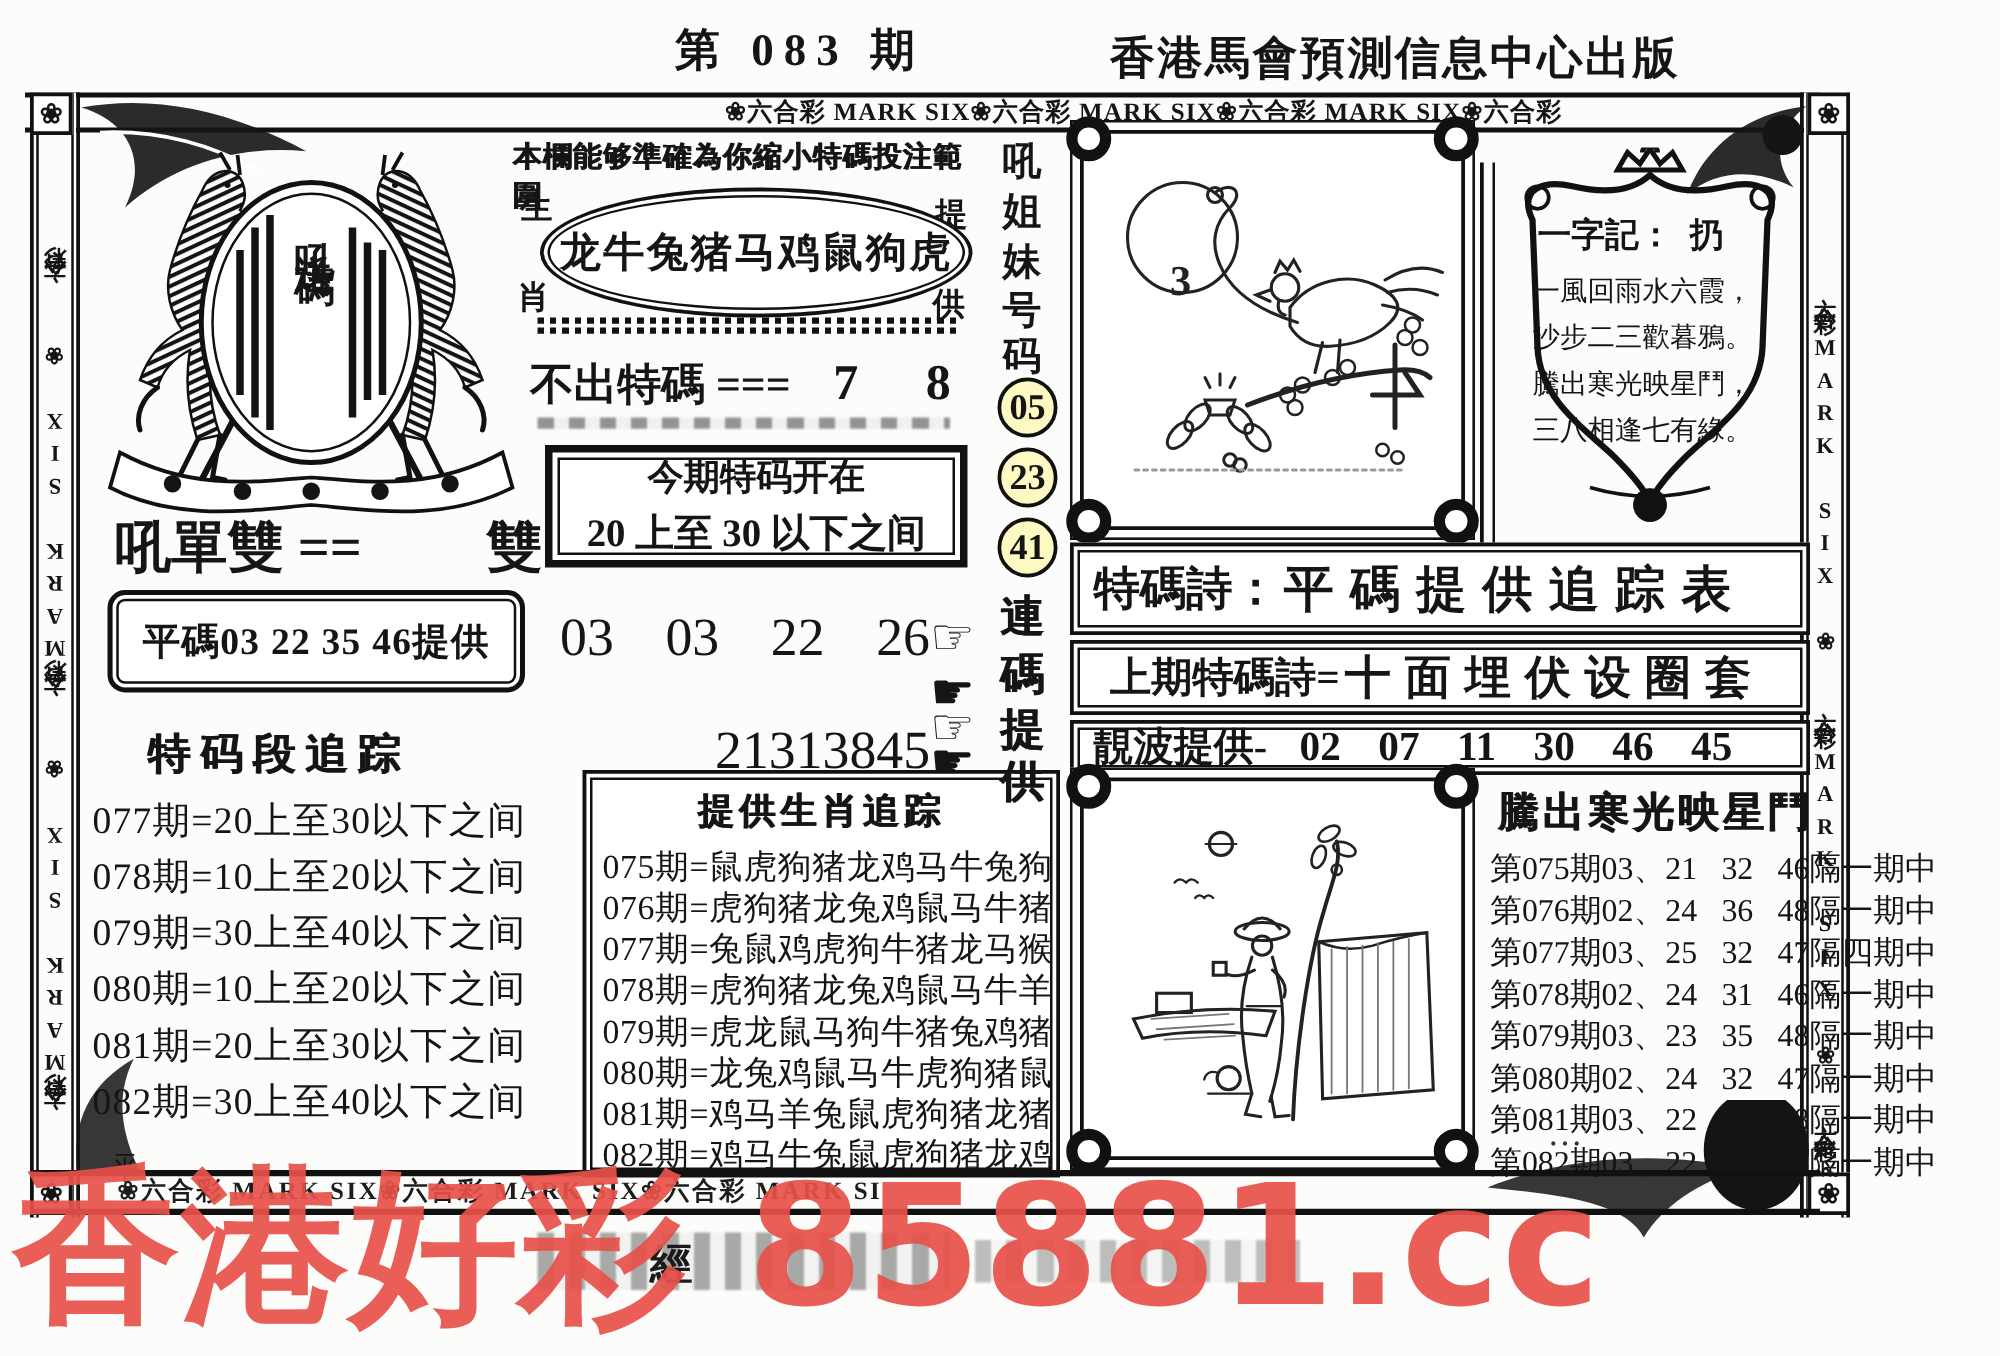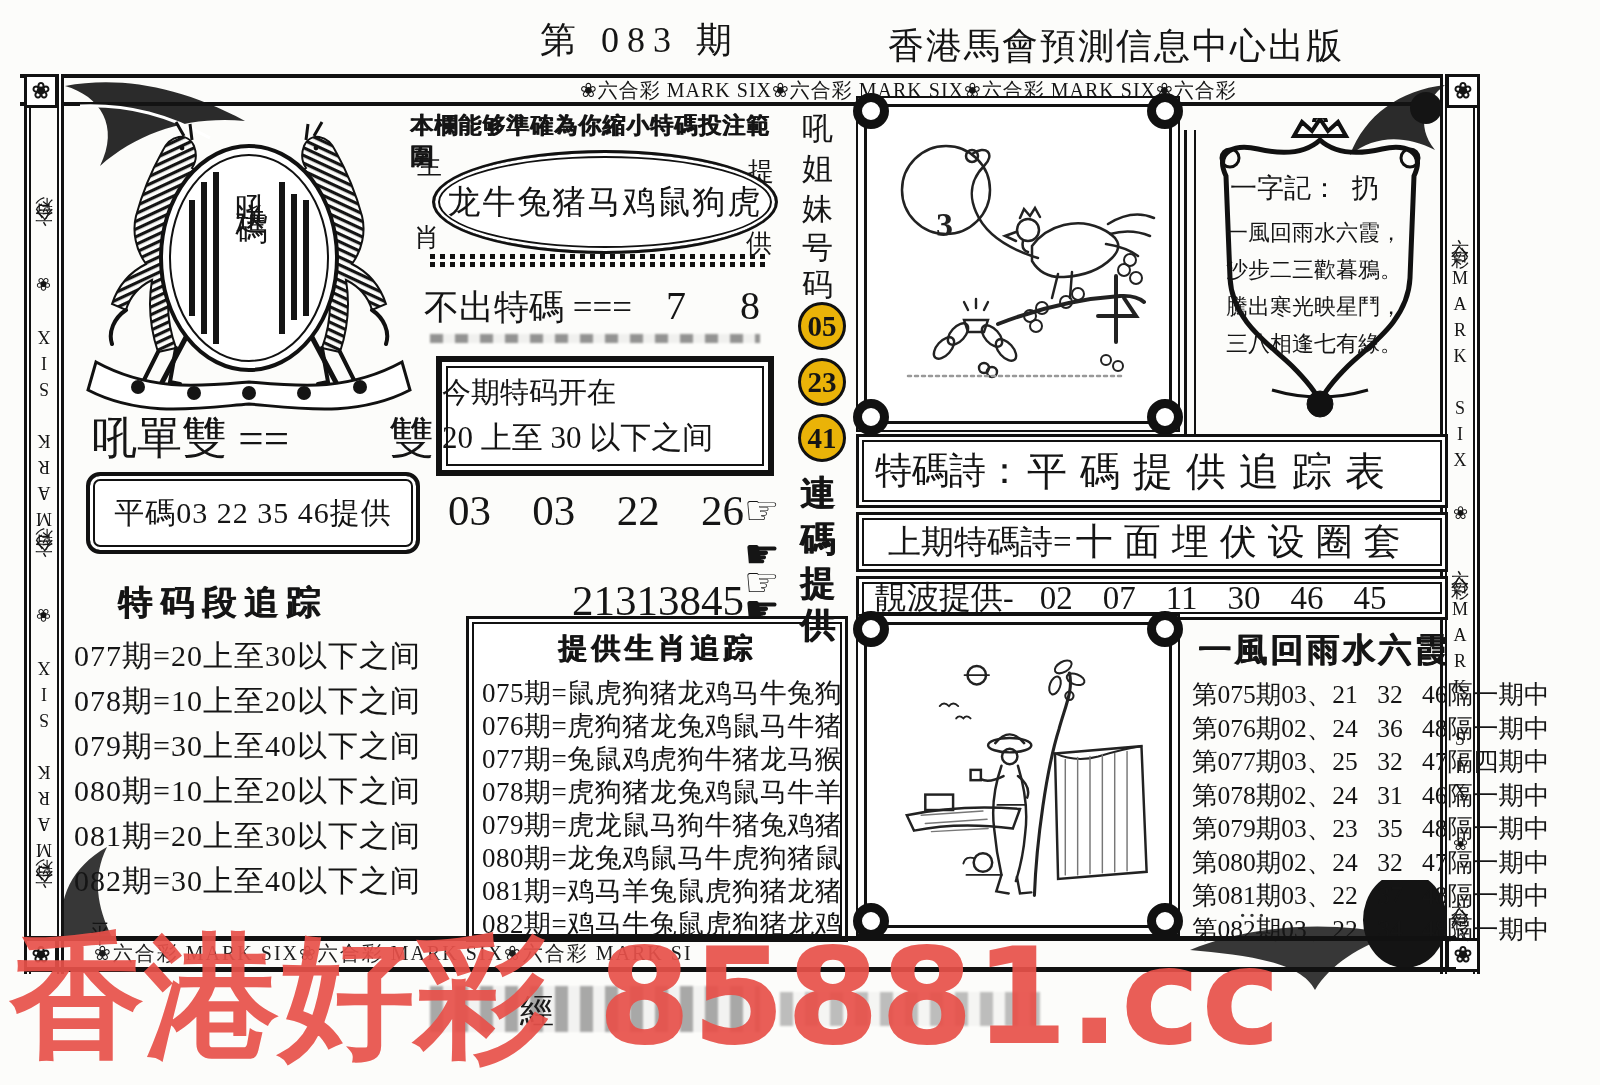--- a/index.html
+++ b/index.html
@@ -1,38 +1,38 @@
 <!DOCTYPE html>
 <html><head>
 <meta charset="utf-8">
 <style>
   html,body{margin:0;padding:0;background:#e9e9e6;}
   .page{position:relative;width:1600px;height:1085px;background:#fcfcfa;overflow:hidden;
         font-family:"Liberation Serif","DejaVu Serif",serif;color:#151515;}
   .abs{position:absolute;}
-  .b{font-weight:normal;}
+  .b{font-weight:bold;}
   .heavy{font-weight:900;text-shadow:1px 0 currentColor;}
   .vert{writing-mode:vertical-rl;text-orientation:upright;}
   .nowrap{white-space:nowrap;}
   
   .hband{border-top:4px solid #111;border-bottom:4px solid #111;box-sizing:border-box;
          overflow:hidden;white-space:nowrap;}
   .vband{border-left:3px solid #111;border-right:3px solid #111;box-sizing:border-box;
          box-shadow:inset 2px 0 0 #fff,inset -2px 0 0 #fff,inset 4px 0 0 #111,inset -4px 0 0 #111;
          overflow:hidden;}
   .cornersq{width:34px;height:34px;border:3px solid #111;box-sizing:border-box;background:#fff;
             font-size:22px;line-height:28px;text-align:center;font-weight:bold;}
   
   .dbox{border:3px solid #111;box-shadow:inset 0 0 0 3px #fff,inset 0 0 0 5px #111;box-sizing:border-box;background:#fff;}
   .thickbox{border:6px solid #111;box-shadow:inset 0 0 0 4px #fff,inset 0 0 0 6px #111;box-sizing:border-box;background:#fff;}
   .pill{border:4px solid #111;border-radius:14px;box-shadow:inset 0 0 0 3px #fff,inset 0 0 0 5px #111;box-sizing:border-box;background:#fff;}
   .picframe{border:2px solid #111;box-shadow:inset 0 0 0 6px #fff,inset 0 0 0 9px #111;box-sizing:border-box;background:#fff;}
   .ring{position:absolute;width:36px;height:36px;border:9px solid #111;border-radius:50%;background:#fff;box-sizing:border-box;}
   .ball{width:48px;height:48px;border:3px solid #111;border-radius:50%;box-sizing:border-box;
-        text-align:center;line-height:42px;font-size:29px;font-weight:bold;background:#eab308;}
+        text-align:center;line-height:42px;font-size:29px;font-weight:bold;background:#fef9c3;}
   .chain{background:repeating-linear-gradient(90deg,#111 0 5px,transparent 5px 10px);height:5px;}
   .smudge{background:repeating-linear-gradient(90deg,rgba(20,20,20,.45) 0 13px,rgba(20,20,20,.05) 13px 25px);
           filter:blur(1px);}
   .blur1{filter:blur(.5px);}
   .hand{font-family:"DejaVu Sans","Liberation Sans",sans-serif;font-size:40px;line-height:1;}
   .watermark{font-family:"DejaVu Sans","Liberation Sans",sans-serif;font-weight:700;
              font-size:134px;letter-spacing:1px;opacity:.92;z-index:6;}
   .row-list div{height:45px;}
   svg{display:block;}
 </style>
@@ -148,22 +148,22 @@
   </div>
   <div class="abs chain" style="left:430px;top:254px;width:338px;"></div>
   <div class="abs chain" style="left:430px;top:262px;width:338px;"></div>
 
   <div class="abs" style="left:424px;top:282px;display:flex;align-items:baseline;">
     <span class="b" style="font-size:35px;">不出特碼 ===</span>
     <span class="b" style="font-size:40px;margin-left:34px;word-spacing:44px;">7 8</span>
   </div>
   <div class="abs smudge" style="left:430px;top:334px;width:330px;height:9px;"></div>
 
-  <div class="abs thickbox" style="left:436px;top:356px;width:338px;height:120px;display:flex;flex-direction:column;
-        align-items:flex-start;justify-content:center;">
+  <div class="abs thickbox" style="left:436px;top:356px;width:338px;height:98px;display:flex;flex-direction:column;
+        align-items:center;justify-content:center;">
     <div class="b" style="font-size:29px;">今期特码开在</div>
     <div class="b" style="font-size:31px;margin-top:4px;">20 上至 30 以下之间</div>
   </div>
 
   <div class="abs" style="left:448px;top:486px;width:296px;display:flex;justify-content:space-between;font-size:43px;">
     <span>03</span>
     <span>03</span>
     <span>22</span>
     <span>26</span>
   </div>
@@ -325,21 +325,21 @@
       <path d="M26,172 q54,-11 110,-6 l-7,19 q-52,-7 -96,2 z"></path>
       <g stroke="#777" stroke-width="1.4">
           <path d="M40,172 l60,-4 M44,180 l60,-4 M50,188 l55,-3"></path>
         </g>
       <rect x="44" y="152" width="27" height="15"></rect>
       <circle cx="100" cy="218" r="9"></circle>
       <path d="M92,214 q-9,-3 -11,5 M84,230 h32" stroke-width="1.8"></path>
     </svg>
   </div>
 
-  <div class="abs heavy" style="left:1198px;top:628px;font-size:33px;letter-spacing:3px;">一風回雨水六霞</div>
+  <div class="abs heavy" style="left:1198px;top:628px;font-size:33px;letter-spacing:3px;">騰出寒光映星鬥</div>
   <div class="abs" style="left:1192px;top:678px;font-size:25.5px;line-height:33.5px;">
     <div><span>第075期</span><span style="word-spacing:13px;">03、21 32 46</span><span>隔一期中</span></div>
     <div><span>第076期</span><span style="word-spacing:13px;">02、24 36 48</span><span>隔一期中</span></div>
     <div><span>第077期</span><span style="word-spacing:13px;">03、25 32 47</span><span>隔四期中</span></div>
     <div><span>第078期</span><span style="word-spacing:13px;">02、24 31 46</span><span>隔一期中</span></div>
     <div><span>第079期</span><span style="word-spacing:13px;">03、23 35 48</span><span>隔一期中</span></div>
     <div><span>第080期</span><span style="word-spacing:13px;">02、24 32 47</span><span>隔一期中</span></div>
     <div><span>第081期</span><span style="word-spacing:13px;">03、22 37 48</span><span>隔一期中</span></div>
     <div><span>第082期</span><span style="word-spacing:13px;">03、22 34 48</span><span>隔一期中</span></div>
   </div>

